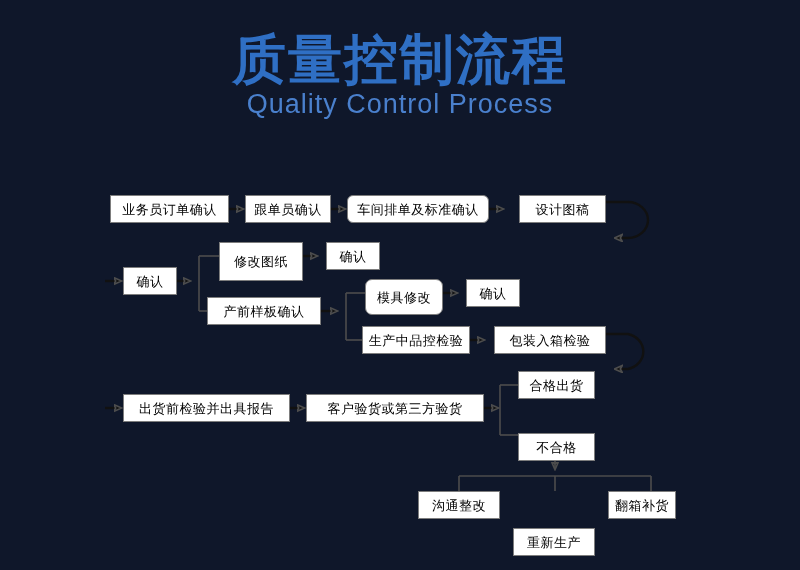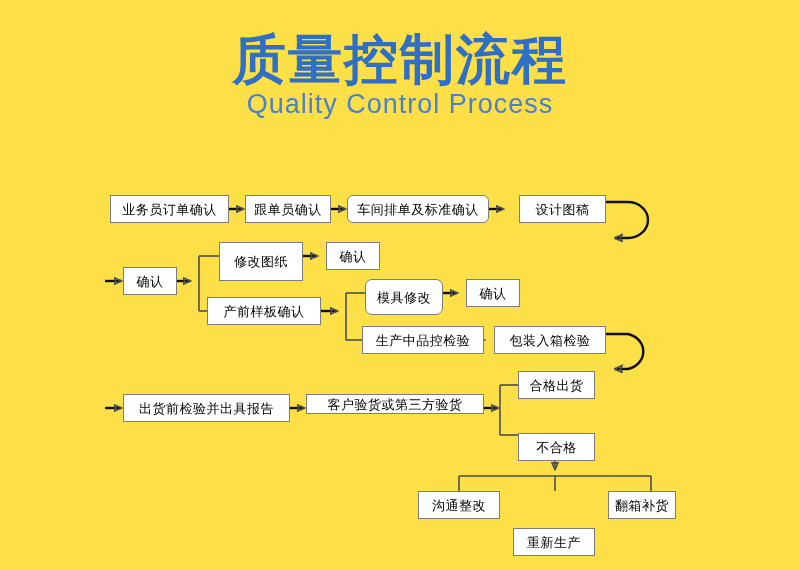--- a/index.html
+++ b/index.html
@@ -4,21 +4,21 @@
 <style>
   html, body {
     margin: 0;
     padding: 0;
     background: #ffffff;
   }
   #page {
     position: relative;
     width: 800px;
     height: 570px;
-    background: #fde047;
+    background: #0f172a;
     font-family: "Liberation Sans", "DejaVu Sans", sans-serif;
     overflow: hidden;
   }
   #title {
     position: absolute;
     left: 0;
     top: 30px;
     width: 800px;
     text-align: center;
     font-size: 54px;
@@ -163,31 +163,31 @@
     </div>
     <div class="node" style="left:207px; top:297px; width:114px; height:28px;">
       <span>产前样板确认</span>
     </div>
     <div class="node" style="left:365px; top:279px; width:78px; height:36px;border-radius:7px;">
       <span>模具修改</span>
     </div>
     <div class="node" style="left:466px; top:279px; width:54px; height:28px;">
       <span>确认</span>
     </div>
-    <div class="node" style="left:362px; top:326px; width:122px; height:28px;">
+    <div class="node" style="left:362px; top:326px; width:108px; height:28px;">
       <span>生产中品控检验</span>
     </div>
     <div class="node" style="left:123px; top:394px; width:167px; height:28px;">
       <span>出货前检验并出具报告</span>
     </div>
 
     <div class="node" style="left:494px; top:326px; width:112px; height:28px;">
       <span>包装入箱检验</span>
     </div>
-    <div class="node" style="left:306px; top:394px; width:178px; height:20px;font-family:Liberation Serif, serif;">
+    <div class="node" style="left:306px; top:394px; width:178px; height:28px;font-family:Liberation Serif, serif;">
       <span>客户验货或第三方验货</span>
     </div>
     <div class="node" style="left:518px; top:371px; width:77px; height:28px;">
       <span>合格出货</span>
     </div>
     <div class="node" style="left:518px; top:421px; width:77px; height:28px;margin-top:12px;">
       <span>不合格</span>
     </div>
     <div class="node" style="left:418px; top:491px; width:82px; height:28px;">
       <span>沟通整改</span>

